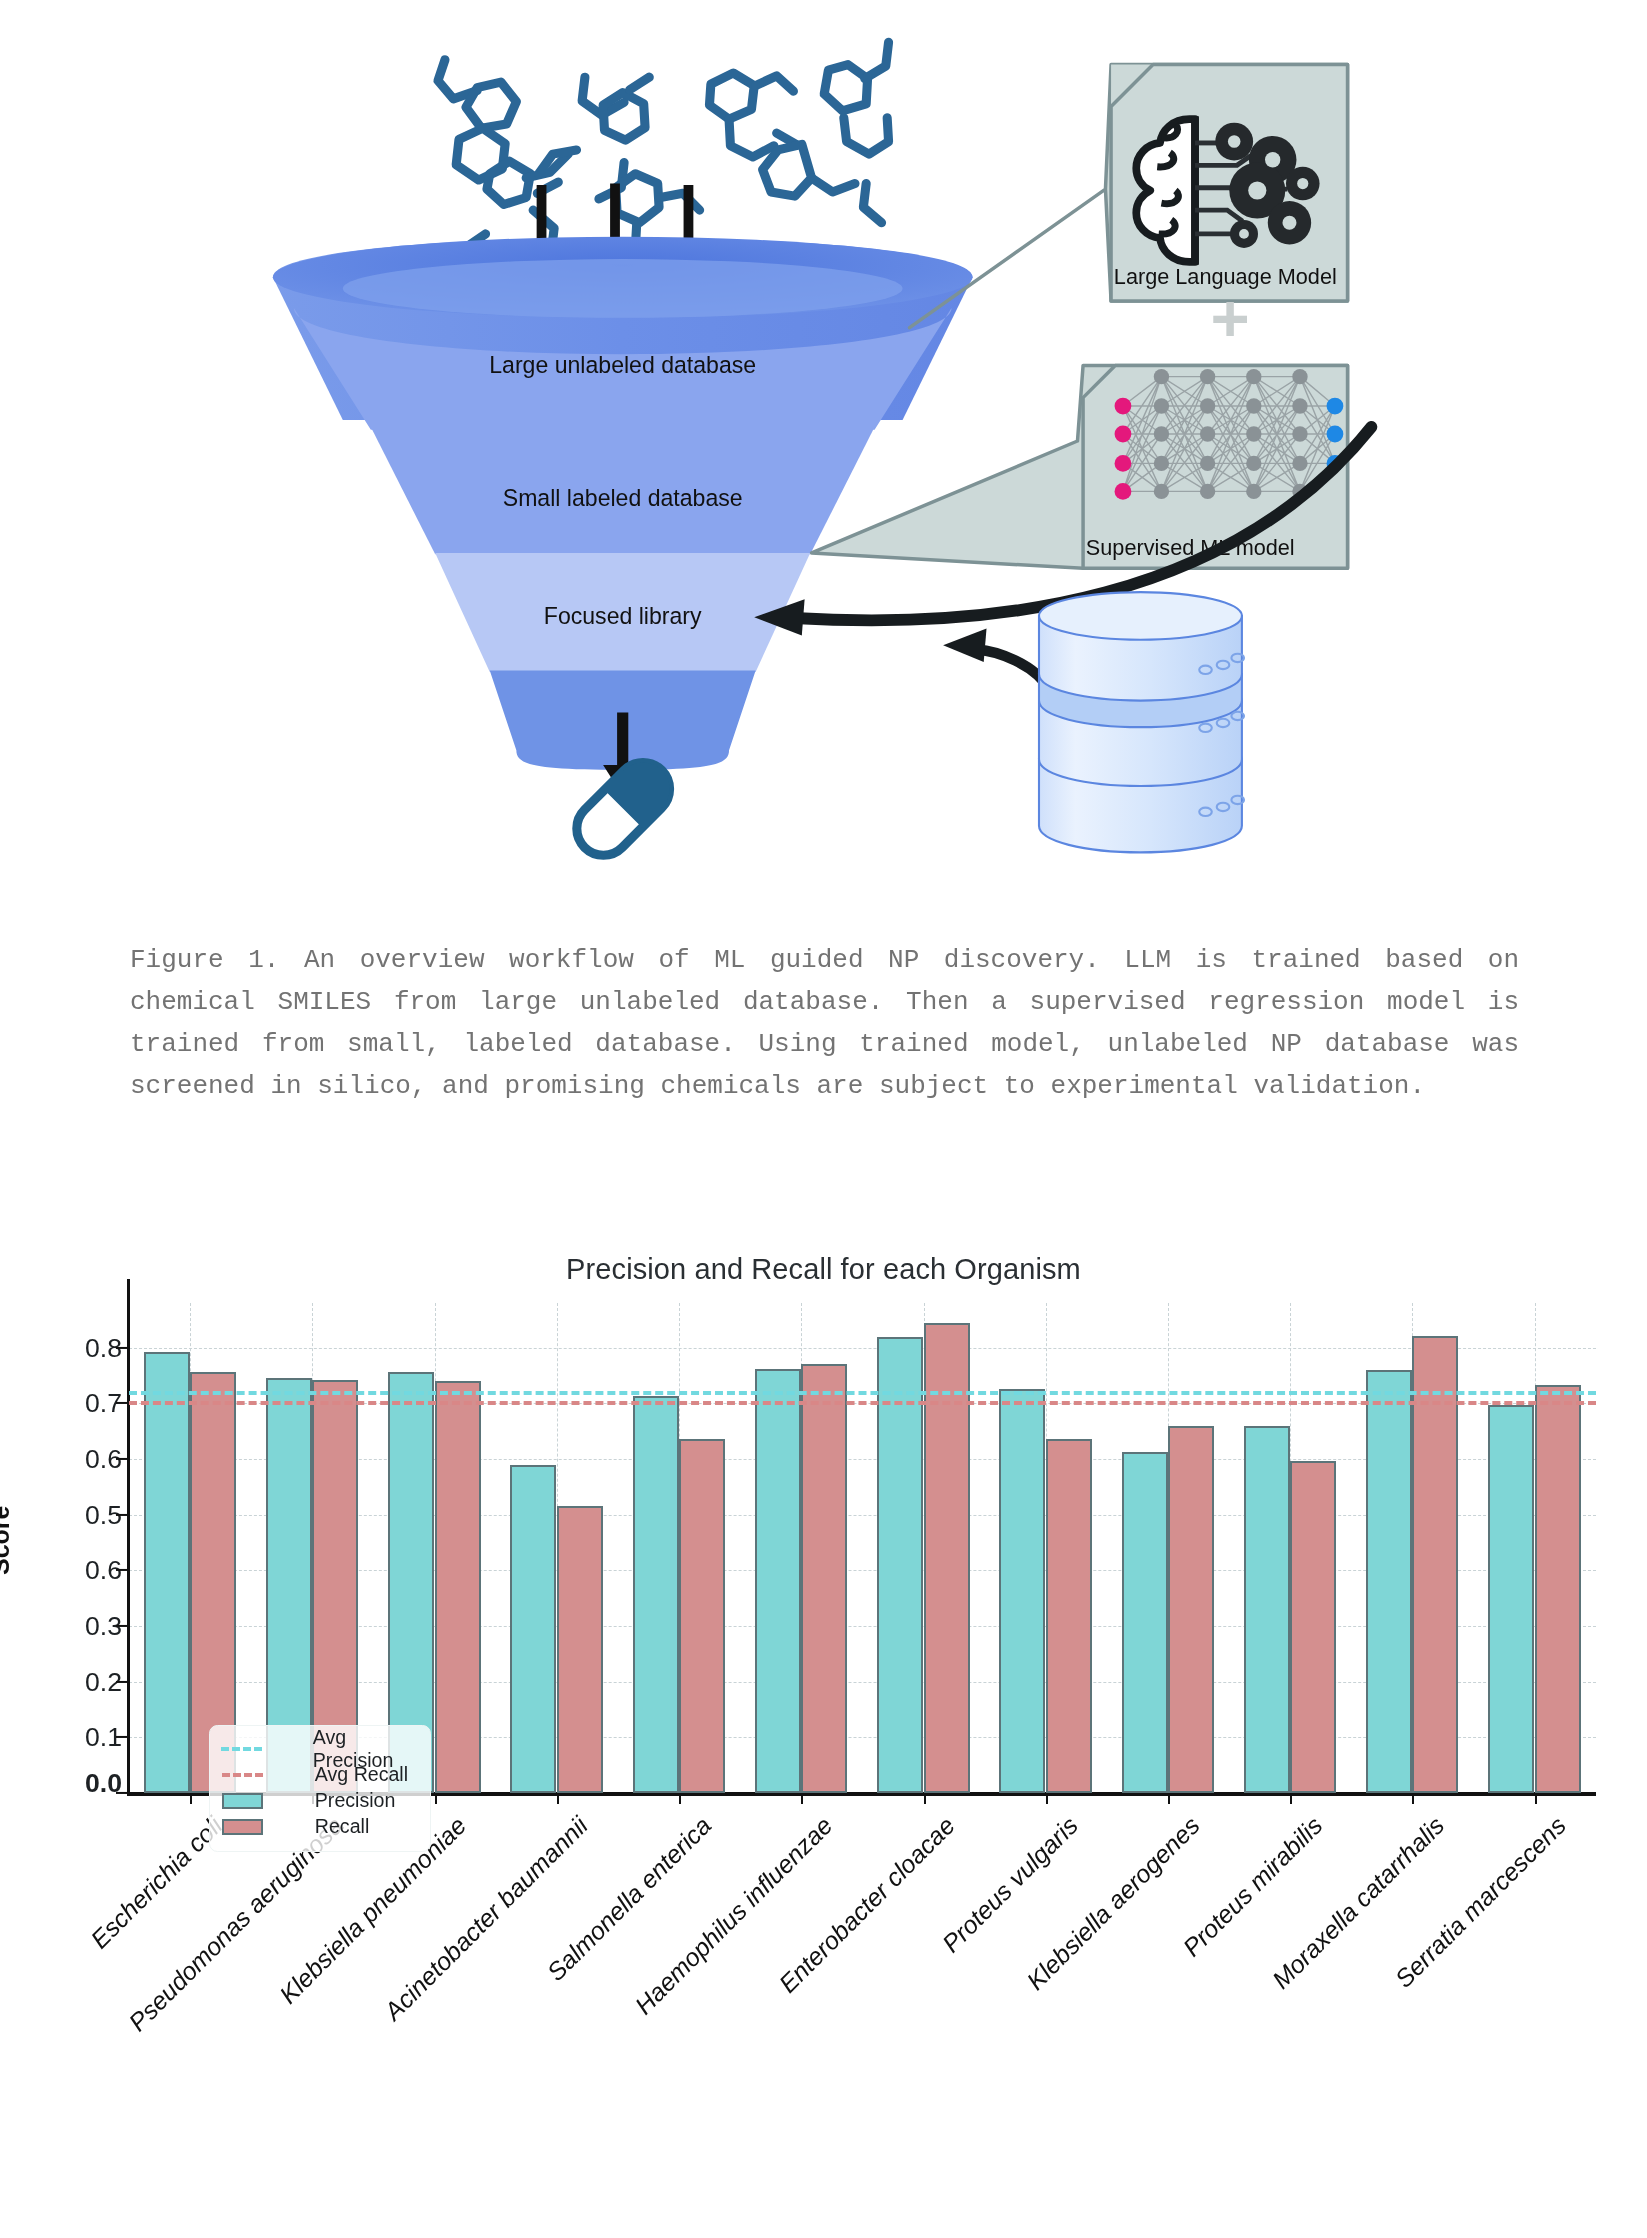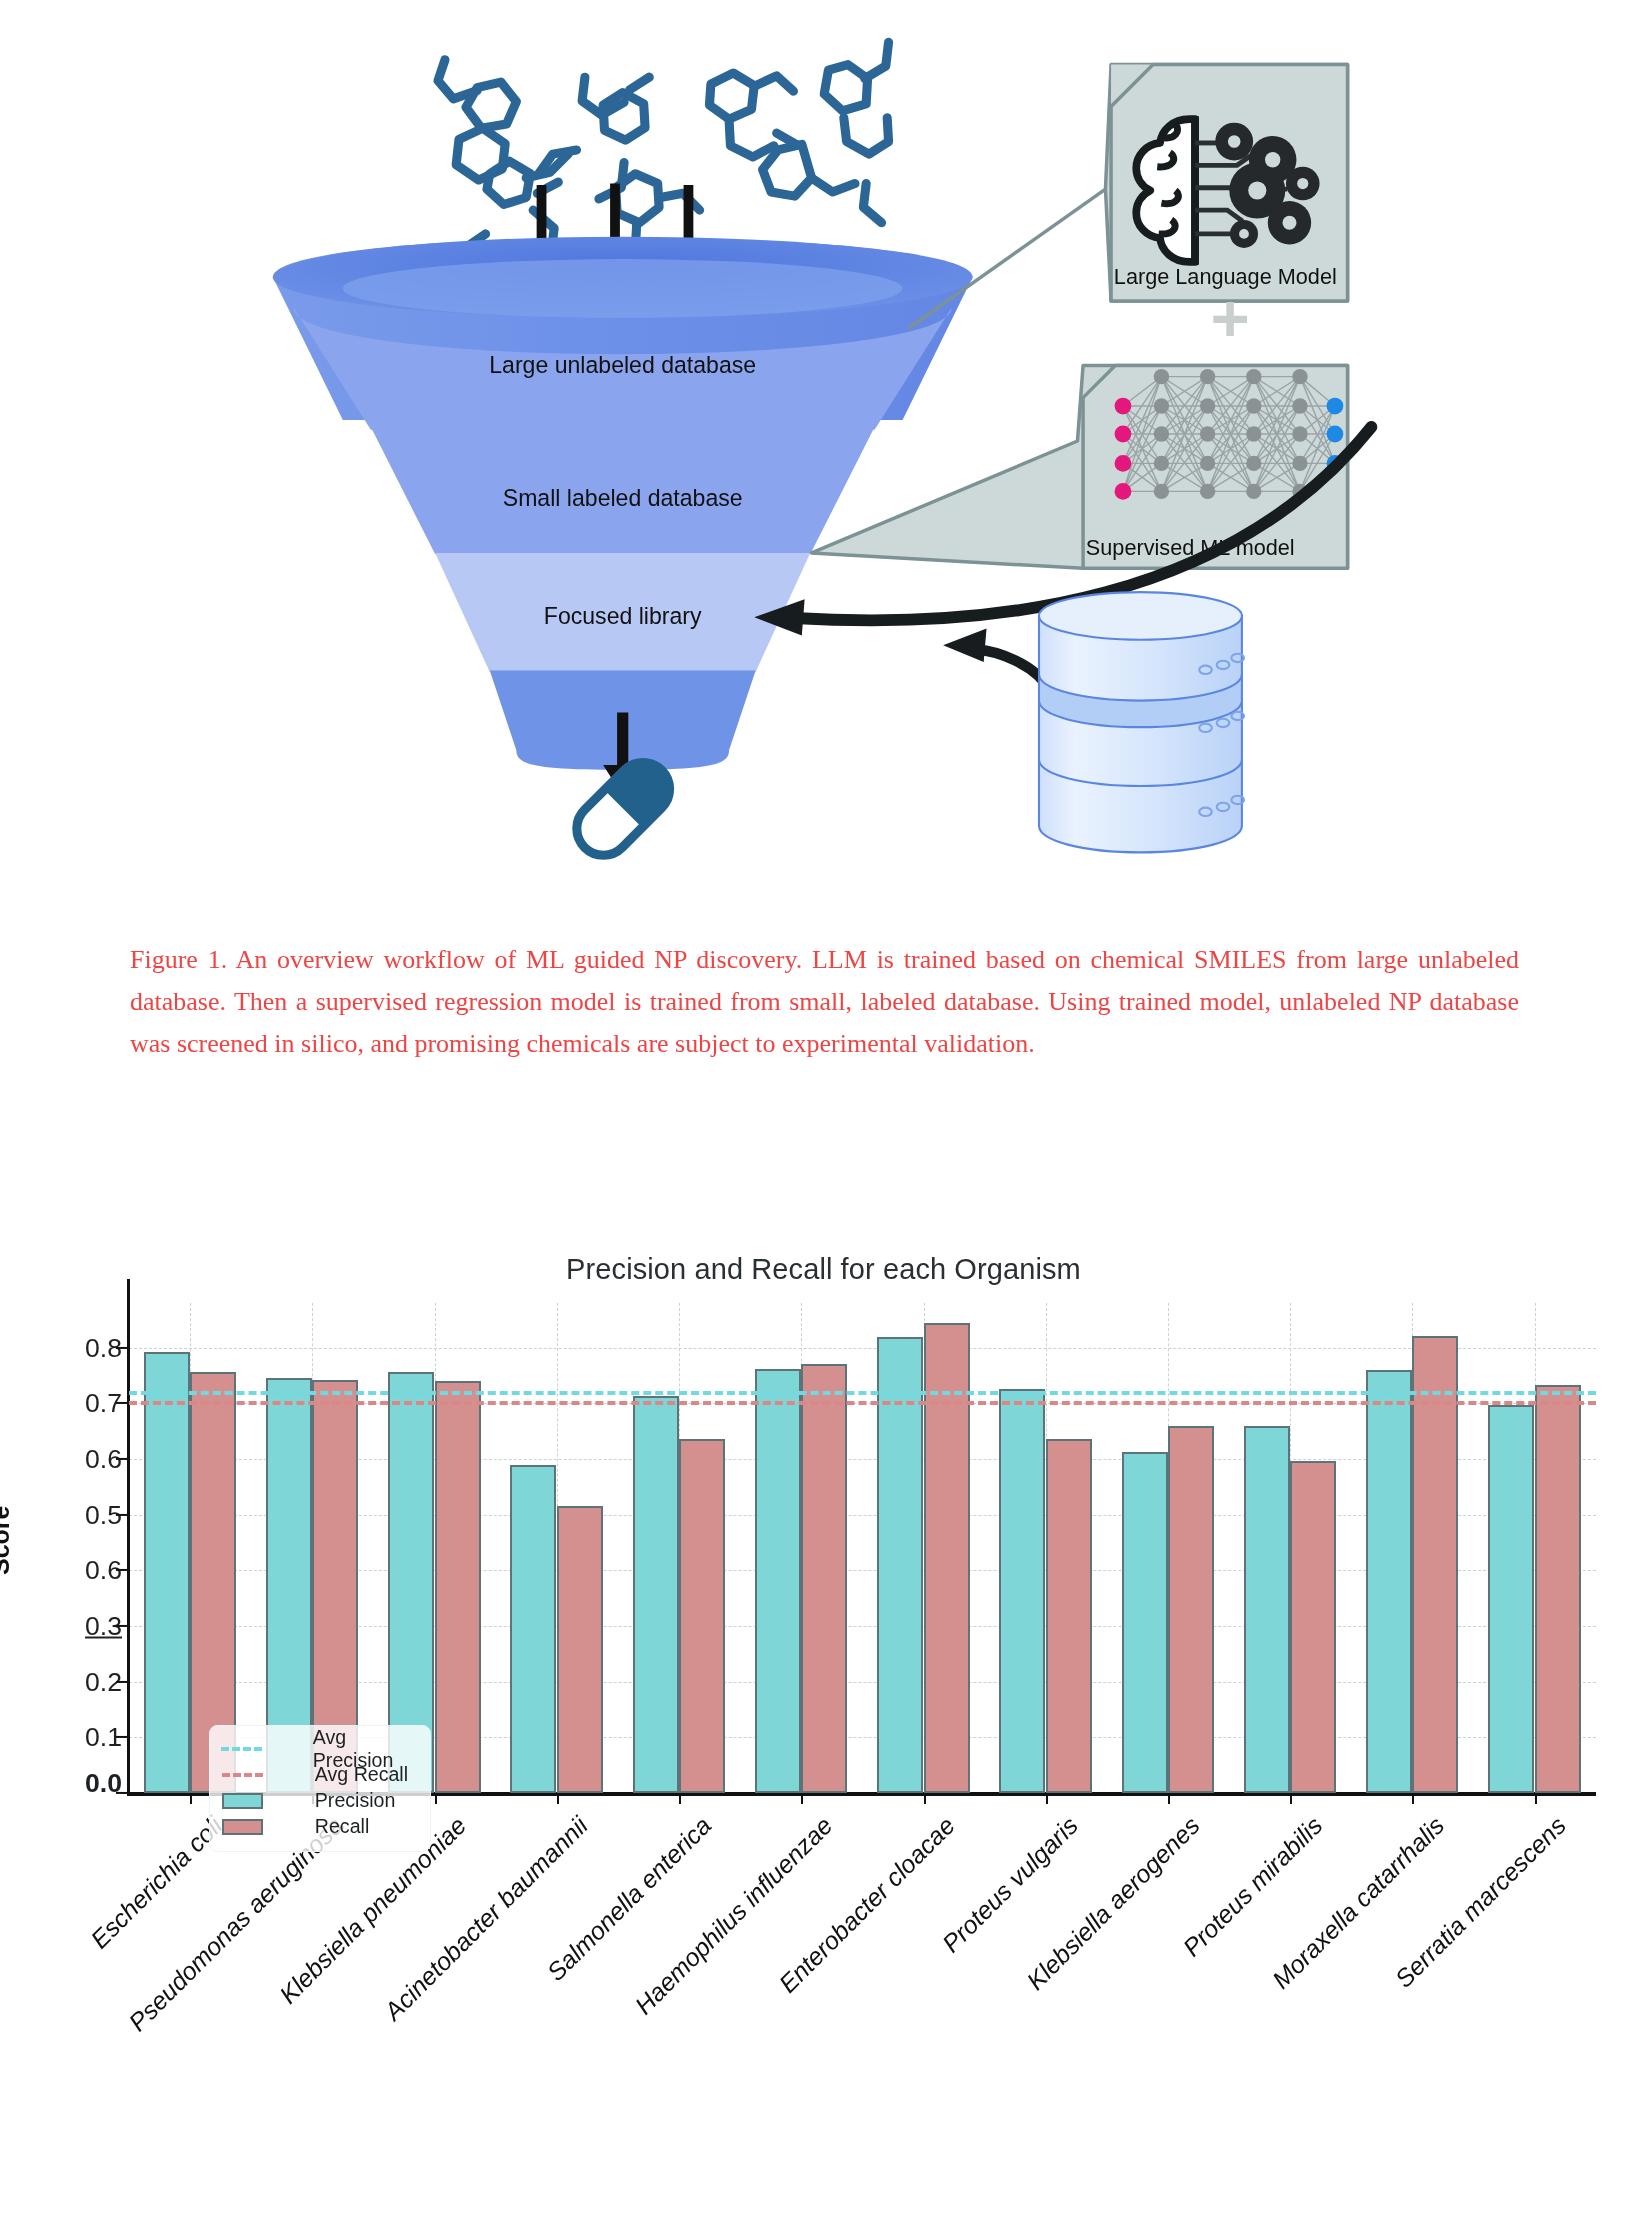--- a/index.html
+++ b/index.html
@@ -8,22 +8,22 @@
 
   
   #fig1{position:absolute;left:0;top:0;width:1647px;height:903px;}
   #fig1 svg{position:absolute;left:0;top:0;}
 
   .fnl-label{font-family:"Liberation Sans",sans-serif;font-size:33px;fill:#111;text-anchor:middle;}
   .box-label{font-family:"Liberation Sans",sans-serif;font-size:31px;fill:#111;}
   .np-label{font-family:"Liberation Sans",sans-serif;font-size:31px;fill:#111;text-anchor:middle;}
 
   
-  .caption{position:absolute;font-family:Liberation Serif, serif;font-size:26px;
-           line-height:1.62;color:#ef4444;text-align:justify;text-justify:inter-word;}
+  .caption{position:absolute;font-family:Liberation Mono, monospace;font-size:26px;
+           line-height:1.62;color:#737373;text-align:justify;text-justify:inter-word;}
   #cap1{left:130px;top:939px;width:1389px;}
   #cap2{left:160px;top:2120px;width:1351px;}
 
   
   #fig2{position:absolute;left:0;top:1239px;width:1647px;height:875px;}
   #chart-title{position:absolute;left:0;top:14px;width:1647px;text-align:center;
     font-family:"Liberation Sans",sans-serif;font-size:29px;color:#2a2f33;letter-spacing:0.1px;}
 
   
   #plot{position:absolute;left:129px;top:64px;width:1467px;height:490px;}
@@ -344,21 +344,21 @@
         </div>
       <div class="axis-left"></div>
       <div class="axis-bottom"></div>
       <div id="yticks">
           <div class="ytick" style="top: 480px; font-weight: bold;">0.0</div>
           <div class="ytickmark" style="top: 490px;"></div>
           <div class="ytick" style="top: 434px;">0.1</div>
           <div class="ytickmark" style="top: 434px;"></div>
           <div class="ytick" style="top: 379px;">0.2</div>
           <div class="ytickmark" style="top: 379px;"></div>
-          <div class="ytick" style="top: 323px; text-decoration: underline;">0.3</div>
+          <div class="ytick" style="top: 323px;">0.3</div>
           <div class="ytickmark" style="top: 323px;"></div>
           <div class="ytick" style="top: 267px;">0.6</div>
           <div class="ytickmark" style="top: 267px;"></div>
           <div class="ytick" style="top: 212px;">0.5</div>
           <div class="ytickmark" style="top: 212px;"></div>
           <div class="ytick" style="top: 156px;">0.6</div>
           <div class="ytickmark" style="top: 156px;"></div>
           <div class="ytick" style="top: 100px; margin-left: 37px;">0.7</div>
           <div class="ytickmark" style="top: 100px;"></div>
           <div class="ytick" style="top: 45px;">0.8</div>

